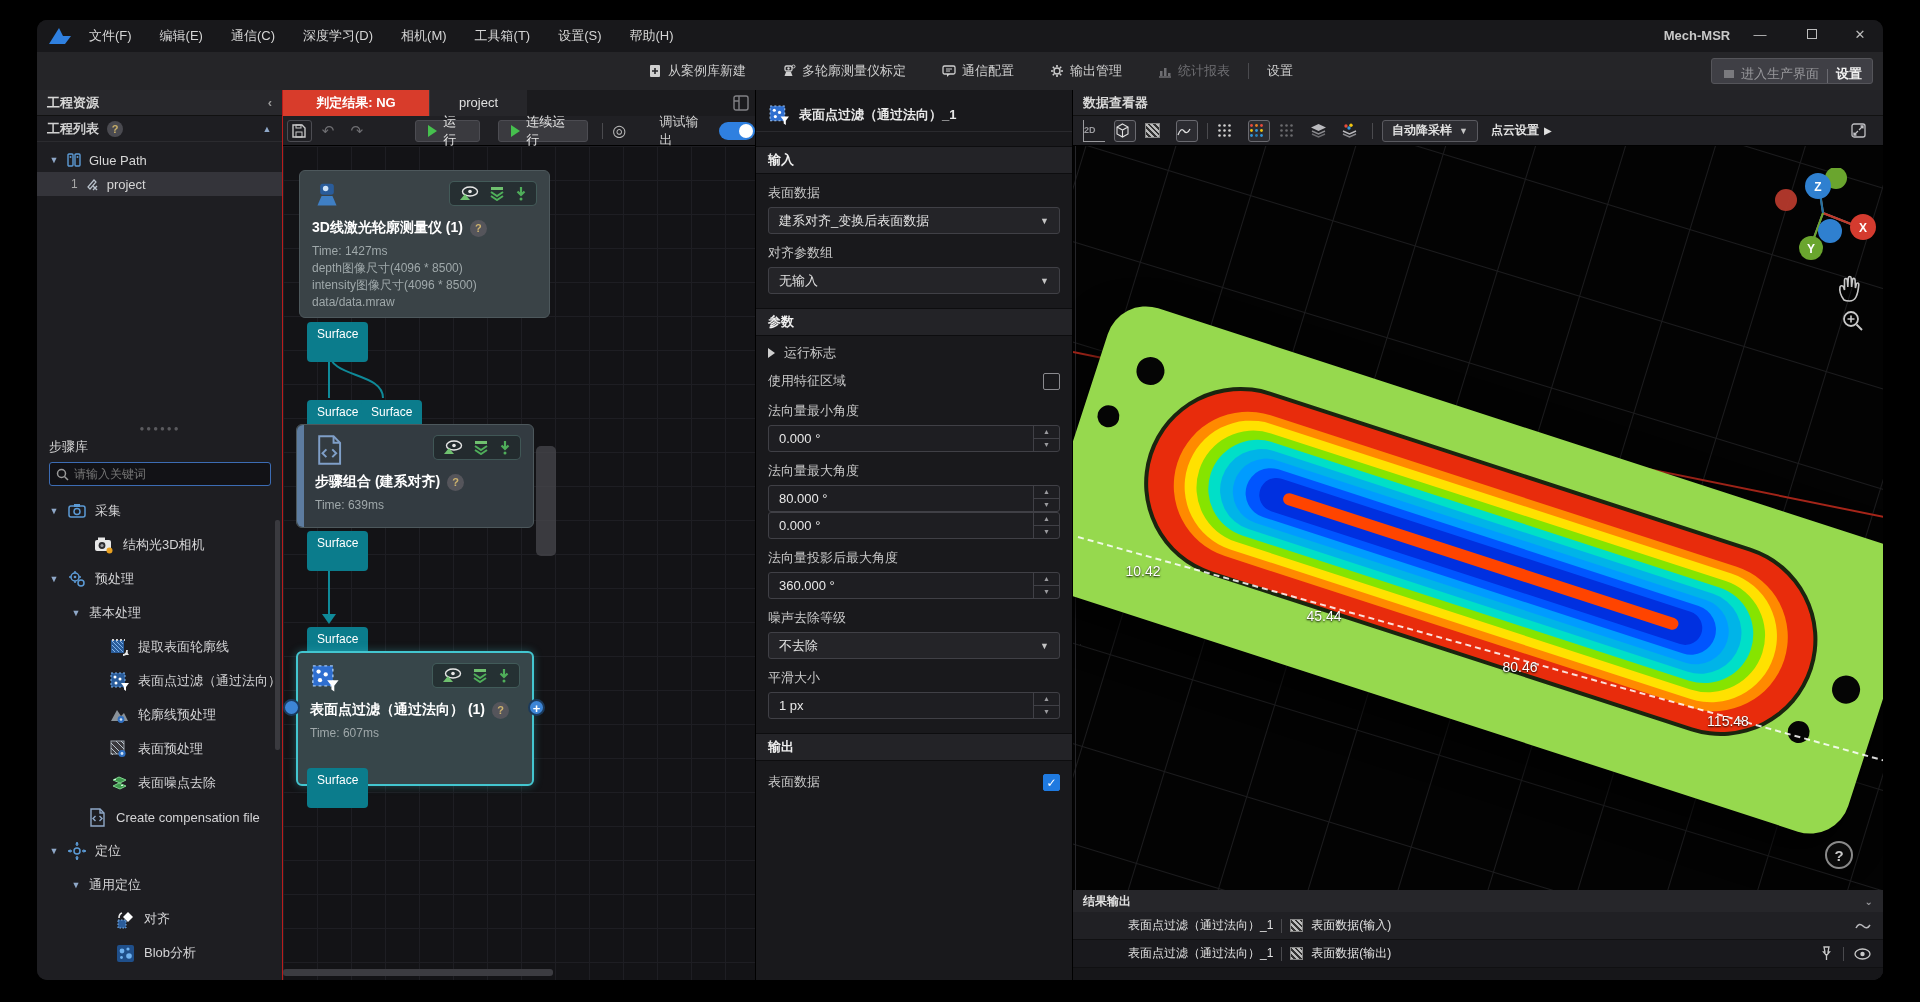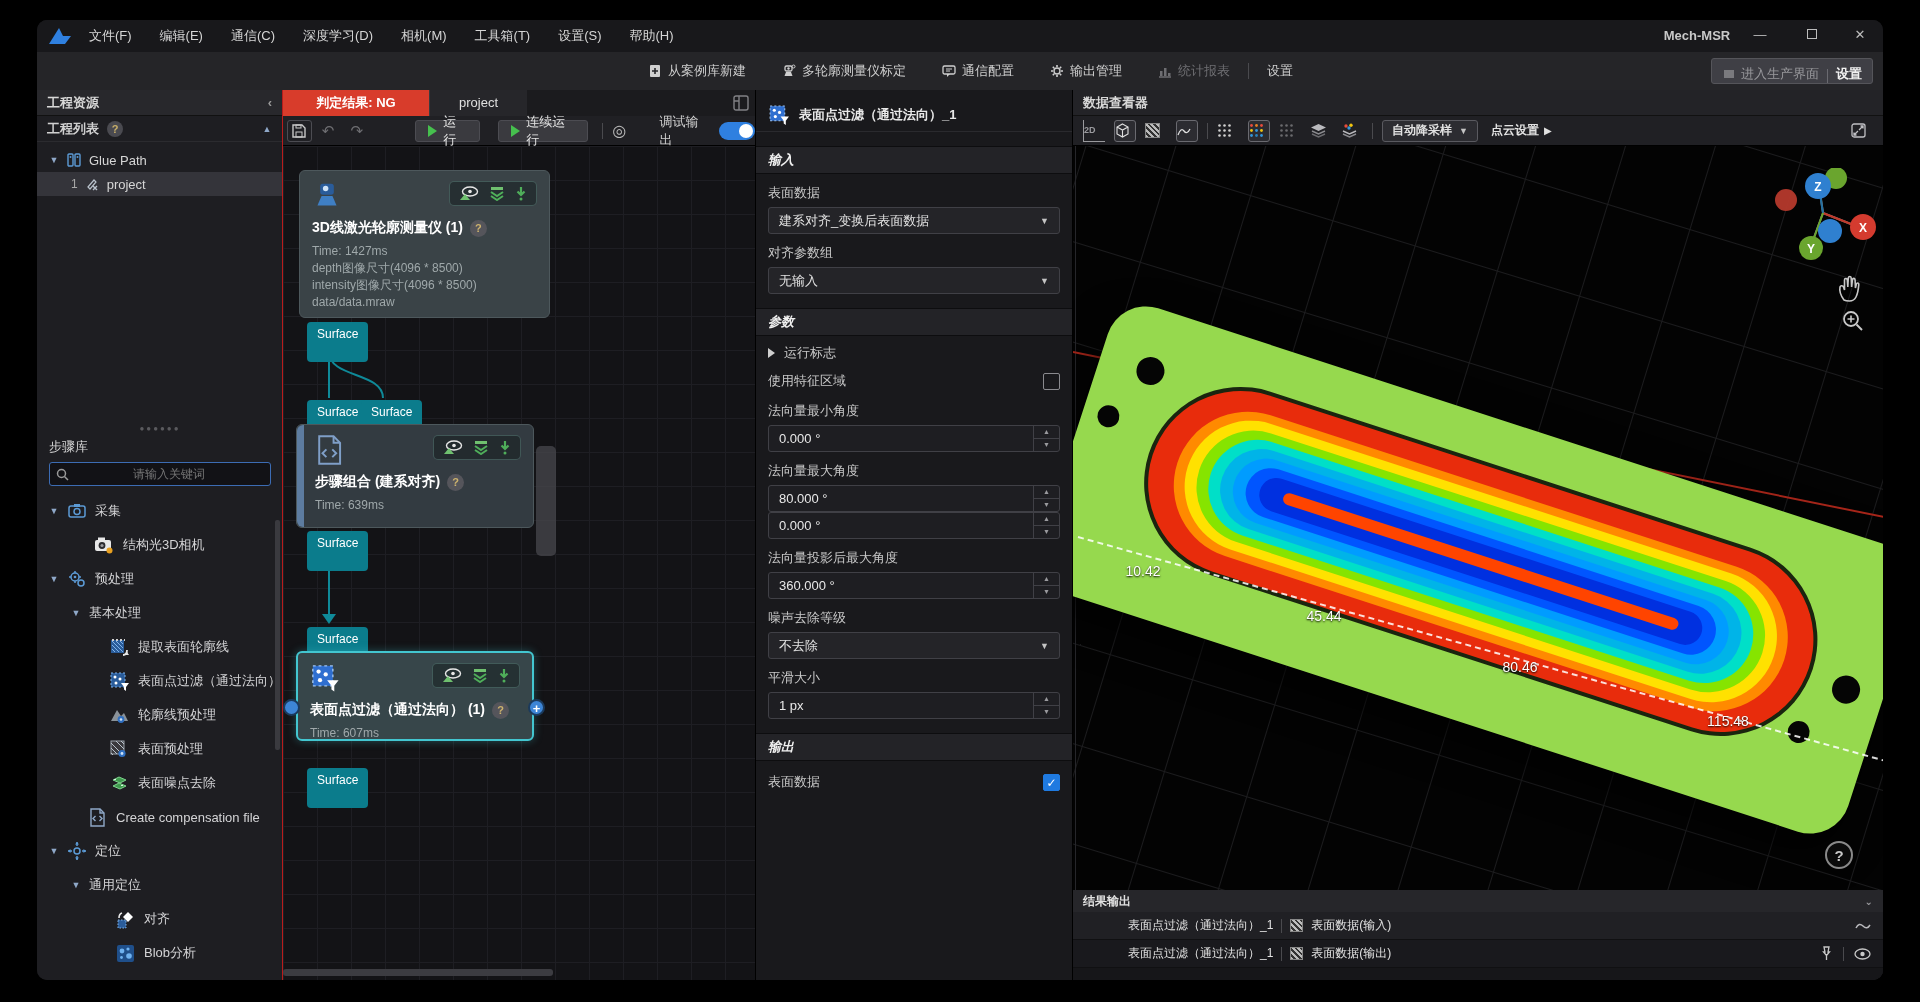--- a/index.html
+++ b/index.html
@@ -37,21 +37,21 @@
   .lp-sub { height:26px; color:#d0d0d0; font-size:13px; font-weight:bold; display:flex; align-items:center; padding:0 10px; border-bottom:1px solid #2b2b2f; gap:8px;}
   .qbadge { width:16px; height:16px; border-radius:50%; background:#4a4a50; color:#c9b06a; font-size:11px; text-align:center; line-height:16px; font-weight:bold;}
   .treerow { height:24px; display:flex; align-items:center; gap:7px; color:#d6d6d6; font-size:13px; }
   .treerow.sel { background:#34343a; }
   .arrow { color:#8fa8c8; font-size:9px; width:10px; text-align:center;}
   .idx { color:#a8a8a8; font-size:12px; }
   #steps { position:absolute; left:0; top:336px; width:246px; }
   #draghandle { text-align:center; color:#5a5a5e; font-size:8px; letter-spacing:2px; height:8px; line-height:6px;}
   #steplib-label { color:#d4d4d4; font-size:13px; padding:4px 12px 6px; }
   #searchbox { margin:0 12px 8px; height:24px; background:#121216; border:1px solid #3c6cb4; border-radius:3px; display:flex; align-items:center; padding:0 6px; gap:5px; }
-  #searchbox input { flex:1; background:transparent; border:none; outline:none; color:#7dd3fc; font-size:12px; font-family:inherit;text-align:center; }
+  #searchbox input { flex:1; background:transparent; border:none; outline:none; color:#7dd3fc; font-size:12px; font-family:inherit; }
   .srow { height:34px; display:flex; align-items:center; gap:8px; color:#d4d4d6; font-size:13px; }
   .ic { display:inline-flex; align-items:center; justify-content:center; }
 
   
   #graph { position:absolute; left:246px; top:0; width:472px; height:890px; background:#131316; }
   #tabbar { position:absolute; left:0; top:0; width:100%; height:26px; background:#1b1b1e; display:flex; }
   #tab-ng { width:146px; background:#d83c2b; color:#fff; font-size:13px; font-weight:bold; text-align:center; line-height:26px; }
   #tab-project { width:98px; background:#26262a; color:#e0e0e0; font-size:13px; text-align:center; line-height:26px; border-left:1px solid #3a3a3e;}
   #tabbar-right-ic { position:absolute; right:6px; top:5px; opacity:.8;}
   #gtoolbar { position:absolute; left:0; top:26px; width:100%; height:30px; background:#202024; display:flex; align-items:center; border-bottom:1px solid #000;}
@@ -79,21 +79,21 @@
   .conn-dot { position:absolute; width:17px; height:17px; border-radius:50%; background:#3d85d6; border:2px solid #1b3a5c;}
   .conn-plus { position:absolute; width:17px; height:17px; border-radius:50%; background:#3d85d6; color:#fff; font-size:13px; font-weight:bold; text-align:center; line-height:16px; border:2px solid #1b3a5c;}
   #ghost-node { position:absolute; left:253px; top:300px; width:20px; height:110px; background:#45454a; border-radius:5px; opacity:.8;}
   #hscroll { position:absolute; left:0; bottom:4px; width:472px; height:7px; }
   #hscroll .thumb { width:270px; height:7px; background:#3c3c41; border-radius:3px; }
 
   
   #params { position:absolute; left:718px; top:0; width:318px; height:890px; background:#19191c; border-left:1px solid #000; border-right:1px solid #000; overflow:hidden;}
   #pp-title { height:34px; display:flex; align-items:center; gap:9px; padding:0 12px; border-bottom:1px solid #2a2a2e; margin-top:8px;}
   #pp-title span { color:#e8e8e8; font-size:13px; font-weight:bold; }
-  .sect { height:28px; background:#232327; color:#f0f0f0; font-size:13px; font-weight:bold; display:flex; align-items:center; padding:0 12px; border-top:1px solid #0d0d0f; border-bottom:1px solid #0d0d0f; margin-top:14px;font-style:italic;}
+  .sect { height:28px; background:#232327; color:#f0f0f0; font-size:13px; font-weight:bold; display:flex; align-items:center; padding:0 12px; border-top:1px solid #0d0d0f; border-bottom:1px solid #0d0d0f; margin-top:14px;}
   .sect:first-of-type{ margin-top:0; }
   .lbl { color:#c9c9c9; font-size:13px; padding:10px 12px 5px; }
   .dd { margin:0 12px; height:27px; background:#242428; border:1px solid #404046; border-radius:3px; display:flex; align-items:center; padding:0 10px; color:#e2e2e2; font-size:13px; }
   .dd .spread { flex:1; }
   .ddarrow { color:#c4c4c4; font-size:9px; }
   .inp { margin:0 12px; height:27px; background:#1e1e22; border:1px solid #404046; border-radius:3px; display:flex; align-items:stretch; }
   .inp input { flex:1; background:transparent; border:none; outline:none; color:#e8e8e8; font-size:13px; padding:0 10px; font-family:inherit;}
   .spin { width:26px; border-left:1px solid #404046; display:flex; flex-direction:column; }
   .spin div { flex:1; color:#9a9a9e; font-size:7px; text-align:center; line-height:12px;}
   .spin div:first-child{ border-bottom:1px solid #404046; }
@@ -503,21 +503,21 @@
               <span class="qmark">?</span>
             </div>
           <div class="nbody" style="margin-left:6px;">
               <div>Time: 639ms</div>
             </div>
         </div>
         <div class="port" style="left:24px; top:385px;">Surface</div>
 
         <div class="port" style="left:24px; top:481px;">Surface</div>
         <div class="port pose" style="left:79px; top:481px;">PoseList-</div>
-        <div class="node selected" style="left:13px; top:505px; width:238px; height:90px;">
+        <div class="node selected" style="left:13px; top:505px; width:238px; height:135px;">
           <div class="nhead">
             <svg width="30" height="30" viewBox="0 0 21 21">
                 <rect x="2" y="2" width="14" height="14" fill="#2f6fd0" stroke="#9fc4f0" stroke-dasharray="2 2"></rect>
                 <circle cx="6" cy="6" r="1.5" fill="#fff"></circle>
                 <circle cx="11" cy="8" r="1.5" fill="#fff"></circle>
                 <circle cx="7" cy="12" r="1.5" fill="#fff"></circle>
                 <path d="M12 12 h8 l-3 4 v4 l-2 -1.5 v-2.5 Z" fill="#fff"></path>
               </svg>
             <div class="chip">
               <svg width="20" height="15" viewBox="0 0 20 15">

